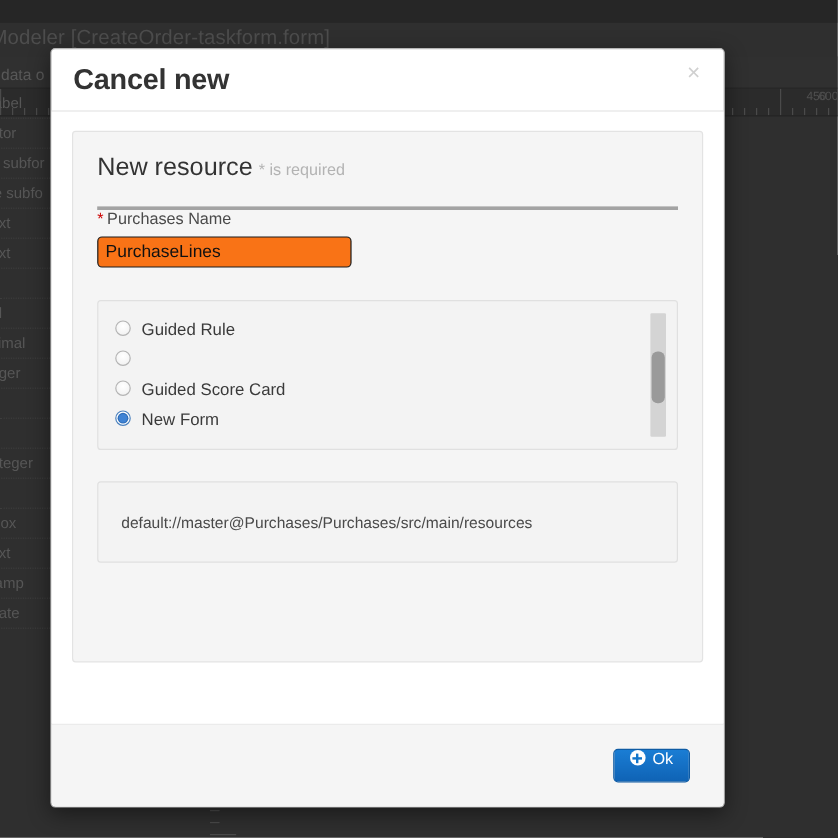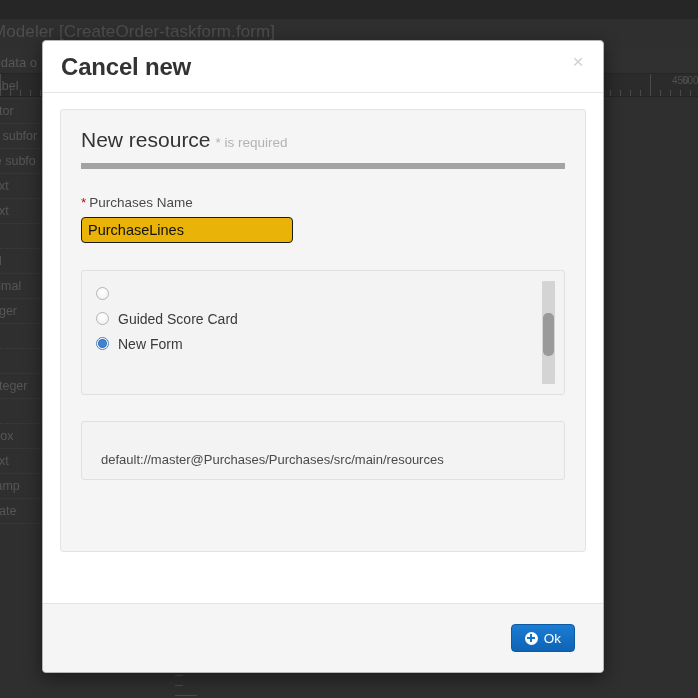--- a/index.html
+++ b/index.html
@@ -178,23 +178,22 @@
     border: 1px solid #e3e3e3;
     border-radius: 3px;
     padding: 18px 20px 22px 20px;
     box-sizing: border-box;
     height: 443px;
   }
 
   .panel-heading {
     font-size: 21px;
     color: #333333;
-    padding-bottom: 11px;
-    border-bottom: 6px solid #a3a3a3;
-    margin-bottom: 26px;
+    padding-bottom: 20px;
+    border-bottom: 3px solid #a3a3a3;
   }
   .panel-heading .req-note {
     font-size: 13.5px;
     color: #b3b3b3;
     margin-left: 5px;
   }
 
   .field-label {
     font-size: 13.5px;
     color: #4a4a4a;
@@ -207,21 +206,21 @@
 
   .text-input {
     width: 212px;
     height: 26px;
     box-sizing: border-box;
     border: 1px solid #1c1c1c;
     border-radius: 4px;
     padding: 2px 6px;
     font-size: 14.5px;
     color: #111111;
-    background: #eab308;
+    background: #f97316;
     font-family: "Liberation Sans", sans-serif;
     outline: none;
   }
 
   .listbox {
     margin-top: 27px;
     position: relative;
     height: 125px;
     background: #f3f3f3;
     border: 1px solid #e0e0e0;
@@ -277,27 +276,27 @@
     left: 1px;
     top: 32px;
     width: 11px;
     height: 43px;
     background: #9a9a9a;
     border-radius: 5px;
   }
 
   .path-box {
     margin-top: 26px;
-    height: 59px;
+    height: 68px;
     background: #f3f3f3;
     border: 1px solid #e0e0e0;
     border-radius: 3px;
     box-sizing: border-box;
     display: flex;
-    align-items: flex-end;
+    align-items: center;
     padding: 12px 19px;
   }
   .path-text {
     font-size: 13px;
     color: #4a4a4a;
   }
 
   .modal-footer {
     flex: 0 0 69px;
     height: 69px;
@@ -311,21 +310,21 @@
     box-sizing: border-box;
   }
   .btn {
     height: 28px;
     font-size: 13.5px;
     border-radius: 4px;
     padding: 0 13px;
     cursor: pointer;
     font-family: "Liberation Sans", sans-serif;
     display: inline-flex;
-    align-items: center;
+    align-items: flex-start;
     box-sizing: border-box;
   }
   .btn-primary {
     background: linear-gradient(to bottom, #1a7dd4 0%, #0f63b5 100%);
     border: 1px solid #0e5ba4;
     color: #ffffff;
     margin-right: 9px;
   }
   .btn-primary .plus-icon {
     width: 13px;
@@ -484,20 +483,24 @@
 
       <div class="field-label">
         <span class="star">*</span><span>Purchases Name</span>
       </div>
       <input class="text-input" type="text" value="PurchaseLines" style="">
 
       <div class="listbox">
         <div id="radio-list">
             <div class="radio-row">
               <span class="radio-mark"></span>
+              <span class="radio-label">Guided Rule</span>
+            </div>
+            <div class="radio-row">
+              <span class="radio-mark"></span>
             </div>
             <div class="radio-row">
               <span class="radio-mark"></span>
               <span class="radio-label">Guided Score Card</span>
             </div>
             <div class="radio-row checked">
               <span class="radio-mark"></span>
               <span class="radio-label">New Form</span>
             </div>
           </div>

